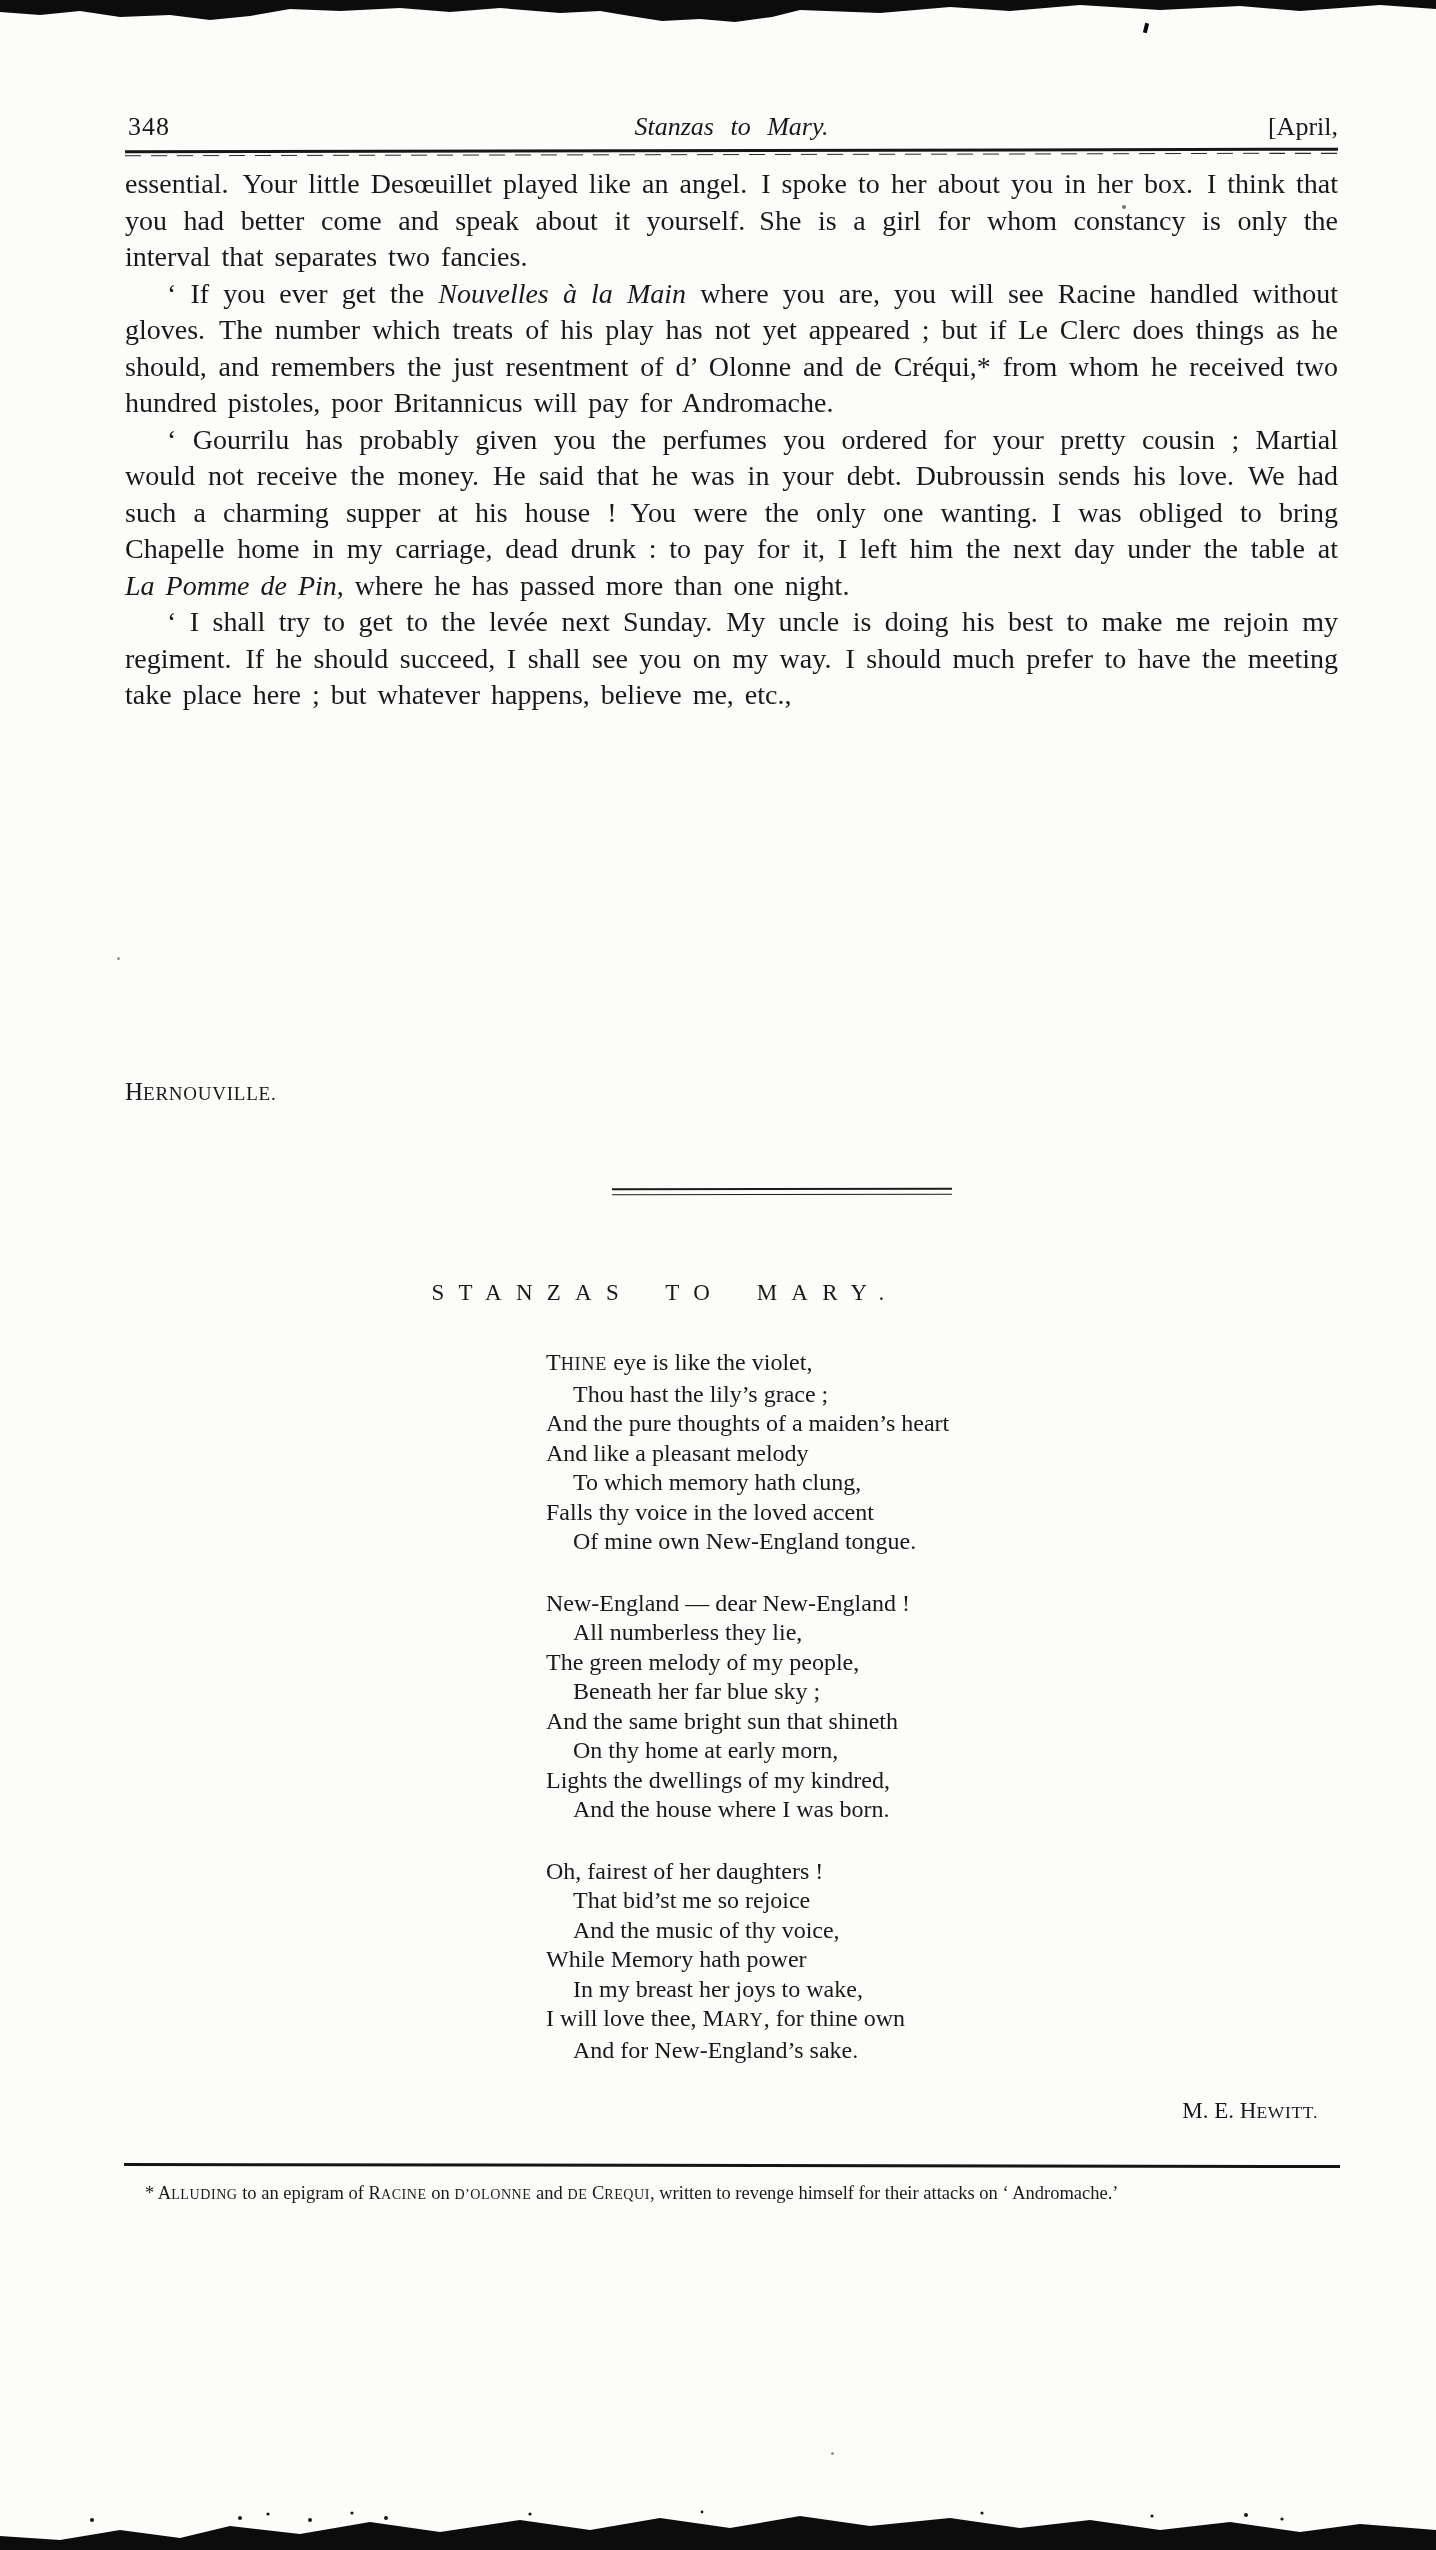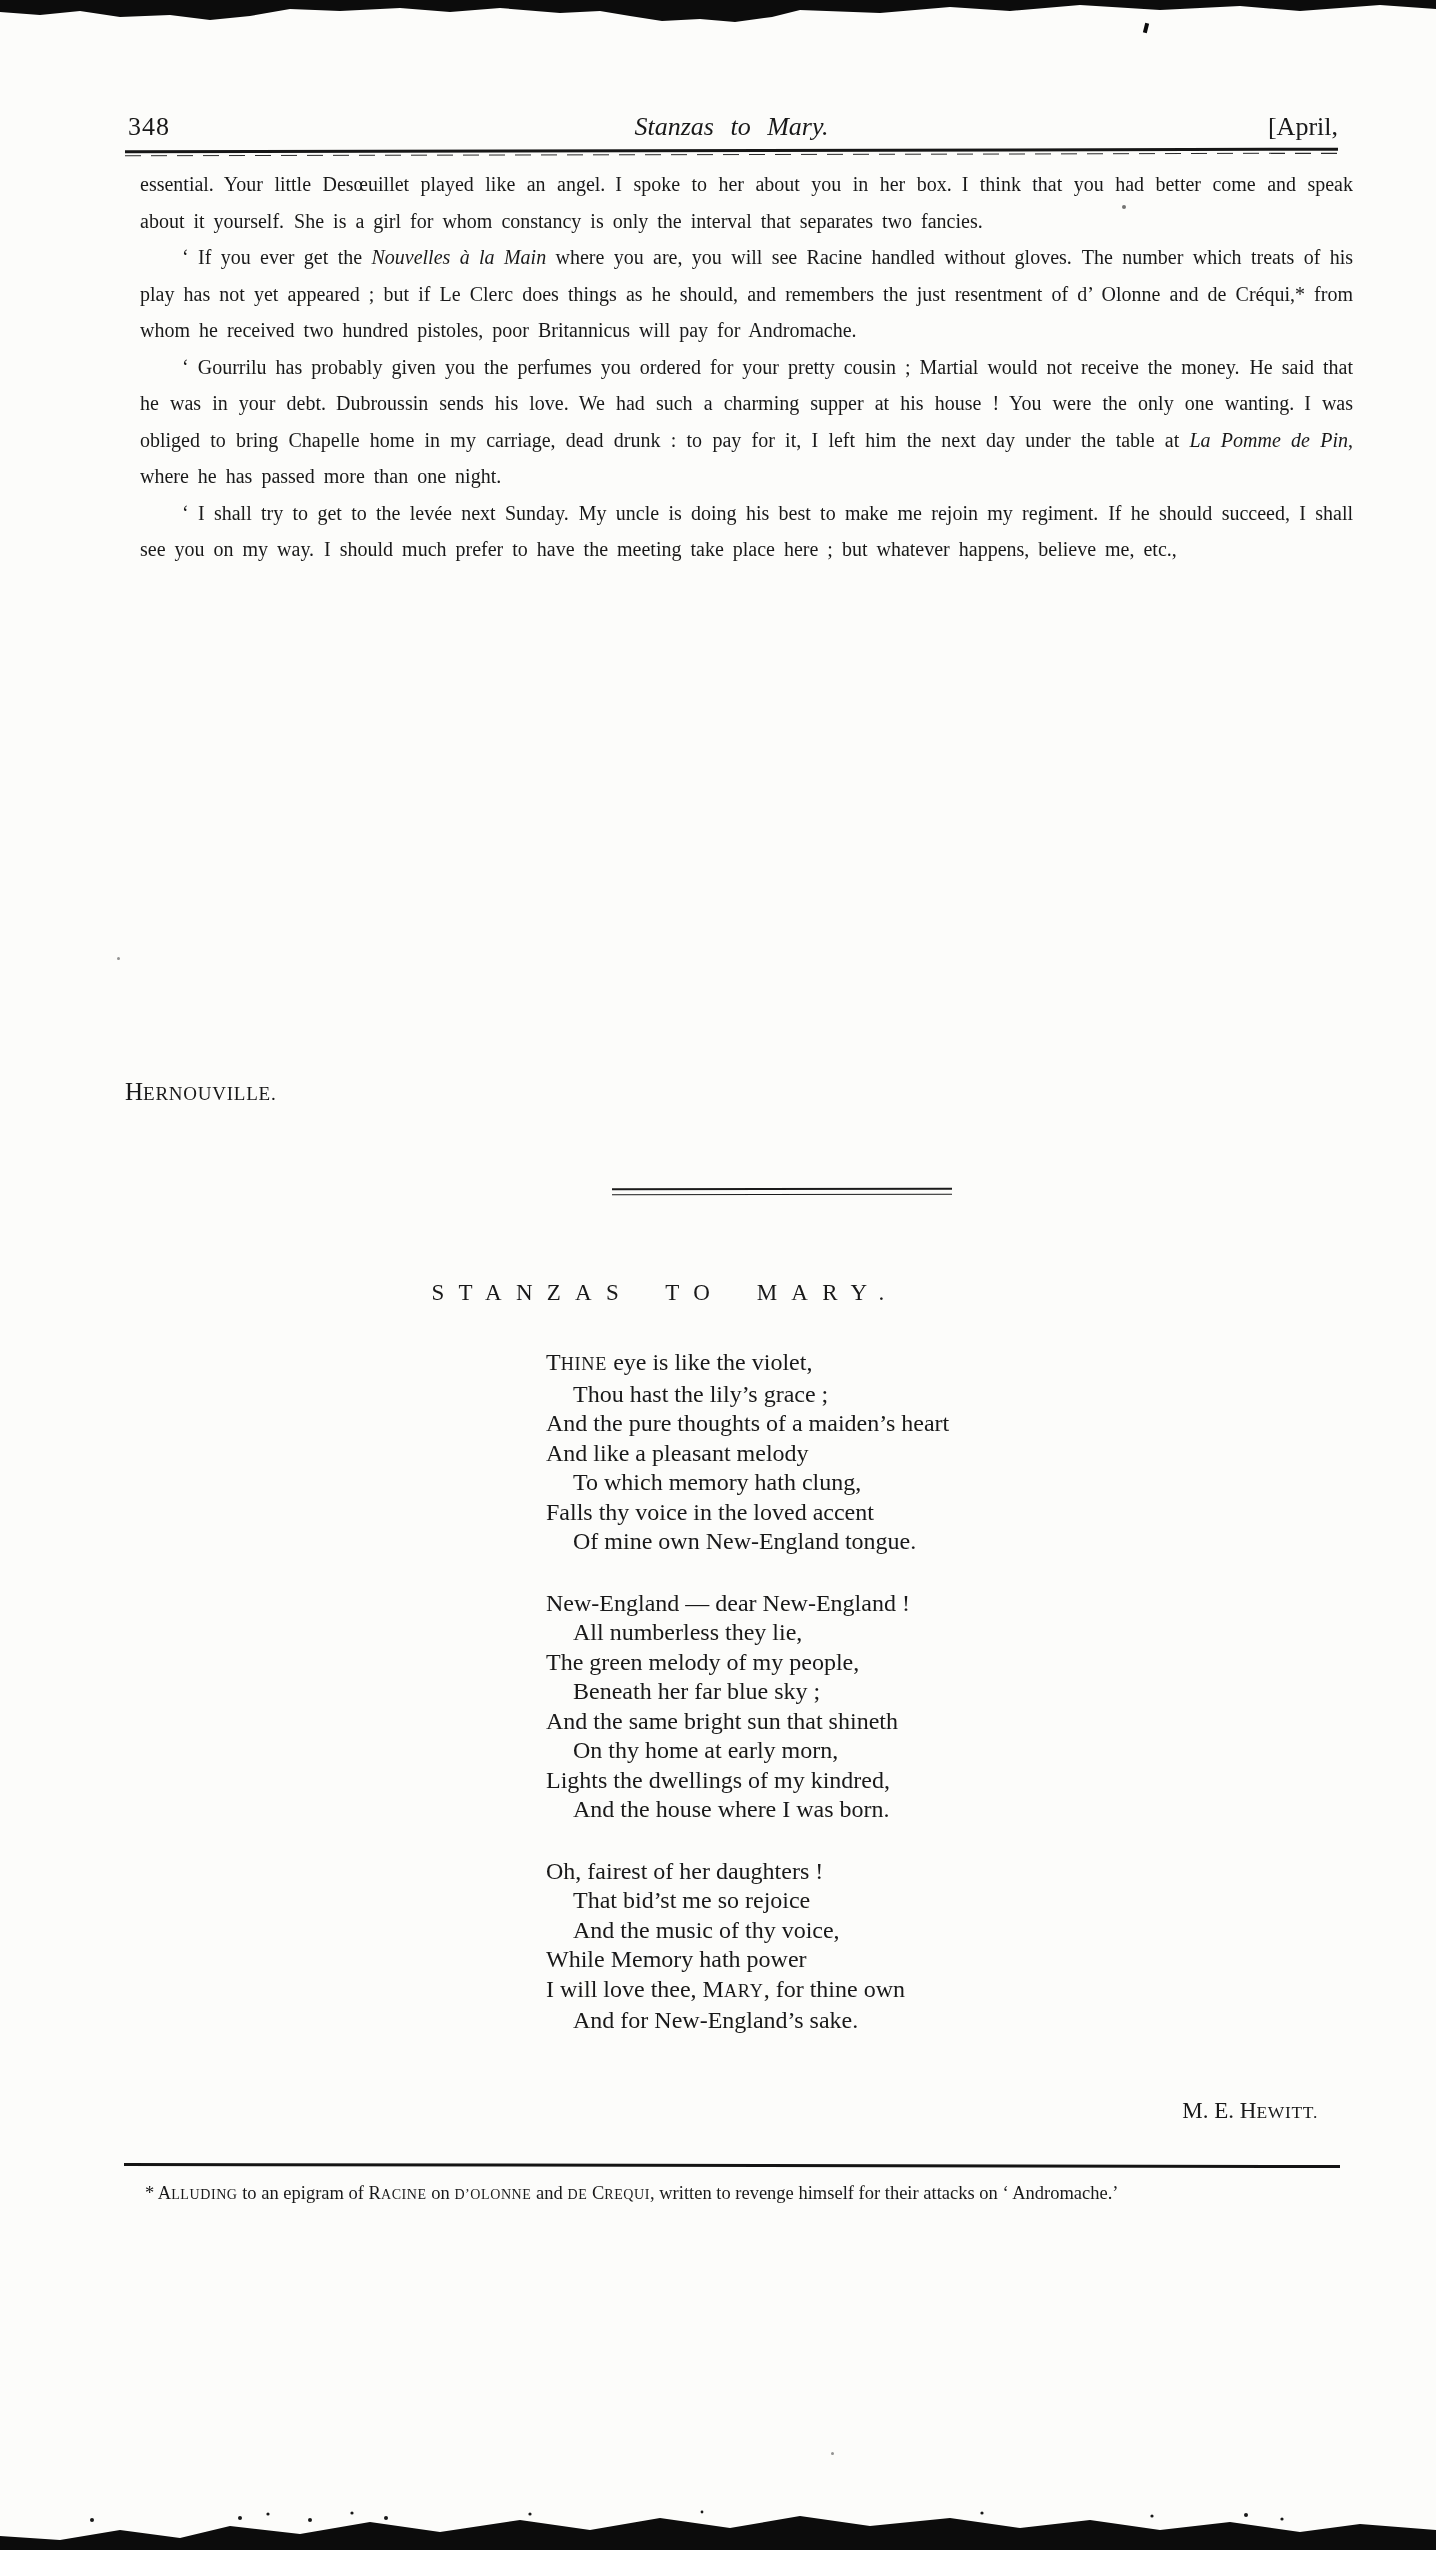--- a/index.html
+++ b/index.html
@@ -16,22 +16,22 @@
   .speck{position:absolute;background:#2a2a2a;border-radius:50%;}
   
   .header{position:absolute;left:125px;top:110px;width:1213px;height:40px;font-size:26px;line-height:34px;}
   .page-number{position:absolute;left:3px;top:0;letter-spacing:1px;}
   .running-title{position:absolute;left:0;width:100%;text-align:center;font-style:italic;word-spacing:10px;}
   .issue-date{position:absolute;right:0;top:0;}
   .rule-head{position:absolute;left:125px;top:149px;width:1213px;transform:rotate(-0.12deg);}
   .rule-head .r1{height:3px;background:#161616;}
   .rule-head .r2{height:1px;margin-top:2px;background:repeating-linear-gradient(90deg,#2b2b2b 0 16px,transparent 16px 26px);}
   
-  .letter{position:absolute;left:140px;top:166px;width:1213px;
-    font-size:20px;line-height:36.5px;text-align:justify;word-spacing:4px;}
+  .letter{position:absolute;left:125px;top:166px;width:1213px;
+    font-size:28px;line-height:36.5px;text-align:justify;word-spacing:4px;}
   .letter p.para{margin:0;}
   .letter p.para.indent{text-indent:42px;}
   .seg-n{font-style:normal;}
   .seg-i{font-style:italic;}
   .seg-sc{text-transform:uppercase;font-size:0.76em;letter-spacing:0.04em;}
   .signature-line{position:absolute;left:125px;top:1078px;width:1196px;text-align:left;font-size:25px;}
   
   .divider{position:absolute;left:612px;top:1188px;width:340px;height:4px;
     border-top:2px solid #1b1b1b;border-bottom:1px solid #1b1b1b;transform:rotate(-0.1deg);}
   
@@ -97,20 +97,21 @@
       <div class="pline"><span class="seg-n">And the same bright sun that shineth</span></div>
       <div class="pline lindent"><span class="seg-n">On thy home at early morn,</span></div>
       <div class="pline"><span class="seg-n">Lights the dwellings of my kindred,</span></div>
       <div class="pline lindent"><span class="seg-n">And the house where I was born.</span></div>
     </div>
     <div class="stanza">
       <div class="pline"><span class="seg-n">Oh, fairest of her daughters !</span></div>
       <div class="pline lindent"><span class="seg-n">That bid’st me so rejoice</span></div>
       <div class="pline lindent"><span class="seg-n">And the music of thy voice,</span></div>
       <div class="pline"><span class="seg-n">While Memory hath power</span></div>
+      <div class="pline lindent"><span class="seg-n">In my breast her joys to wake,</span></div>
       <div class="pline"><span class="seg-n">I will love thee, M</span><span class="seg-sc">ary</span><span class="seg-n">, for thine own</span></div>
       <div class="pline lindent"><span class="seg-n">And for New-England’s sake.</span></div>
     </div>
   </div>
 <div class="poem-attribution"><span class="seg-n">M. E. H</span><span class="seg-sc">ewitt.</span></div>
 
 <div class="rule-foot"></div>
 <div class="footnote"><span class="seg-n">* A</span><span class="seg-sc">lluding</span><span class="seg-n"> to an epigram of R</span><span class="seg-sc">acine</span><span class="seg-n"> on </span><span class="seg-sc">d’O</span><span class="seg-sc">lonne</span><span class="seg-n"> and </span><span class="seg-sc">de</span><span class="seg-n"> C</span><span class="seg-sc">requi</span><span class="seg-n">, written to revenge himself for their attacks on ‘ Andromache.’</span></div>
 
 <svg class="scan-edge bottom" height="40" aria-hidden="true">

